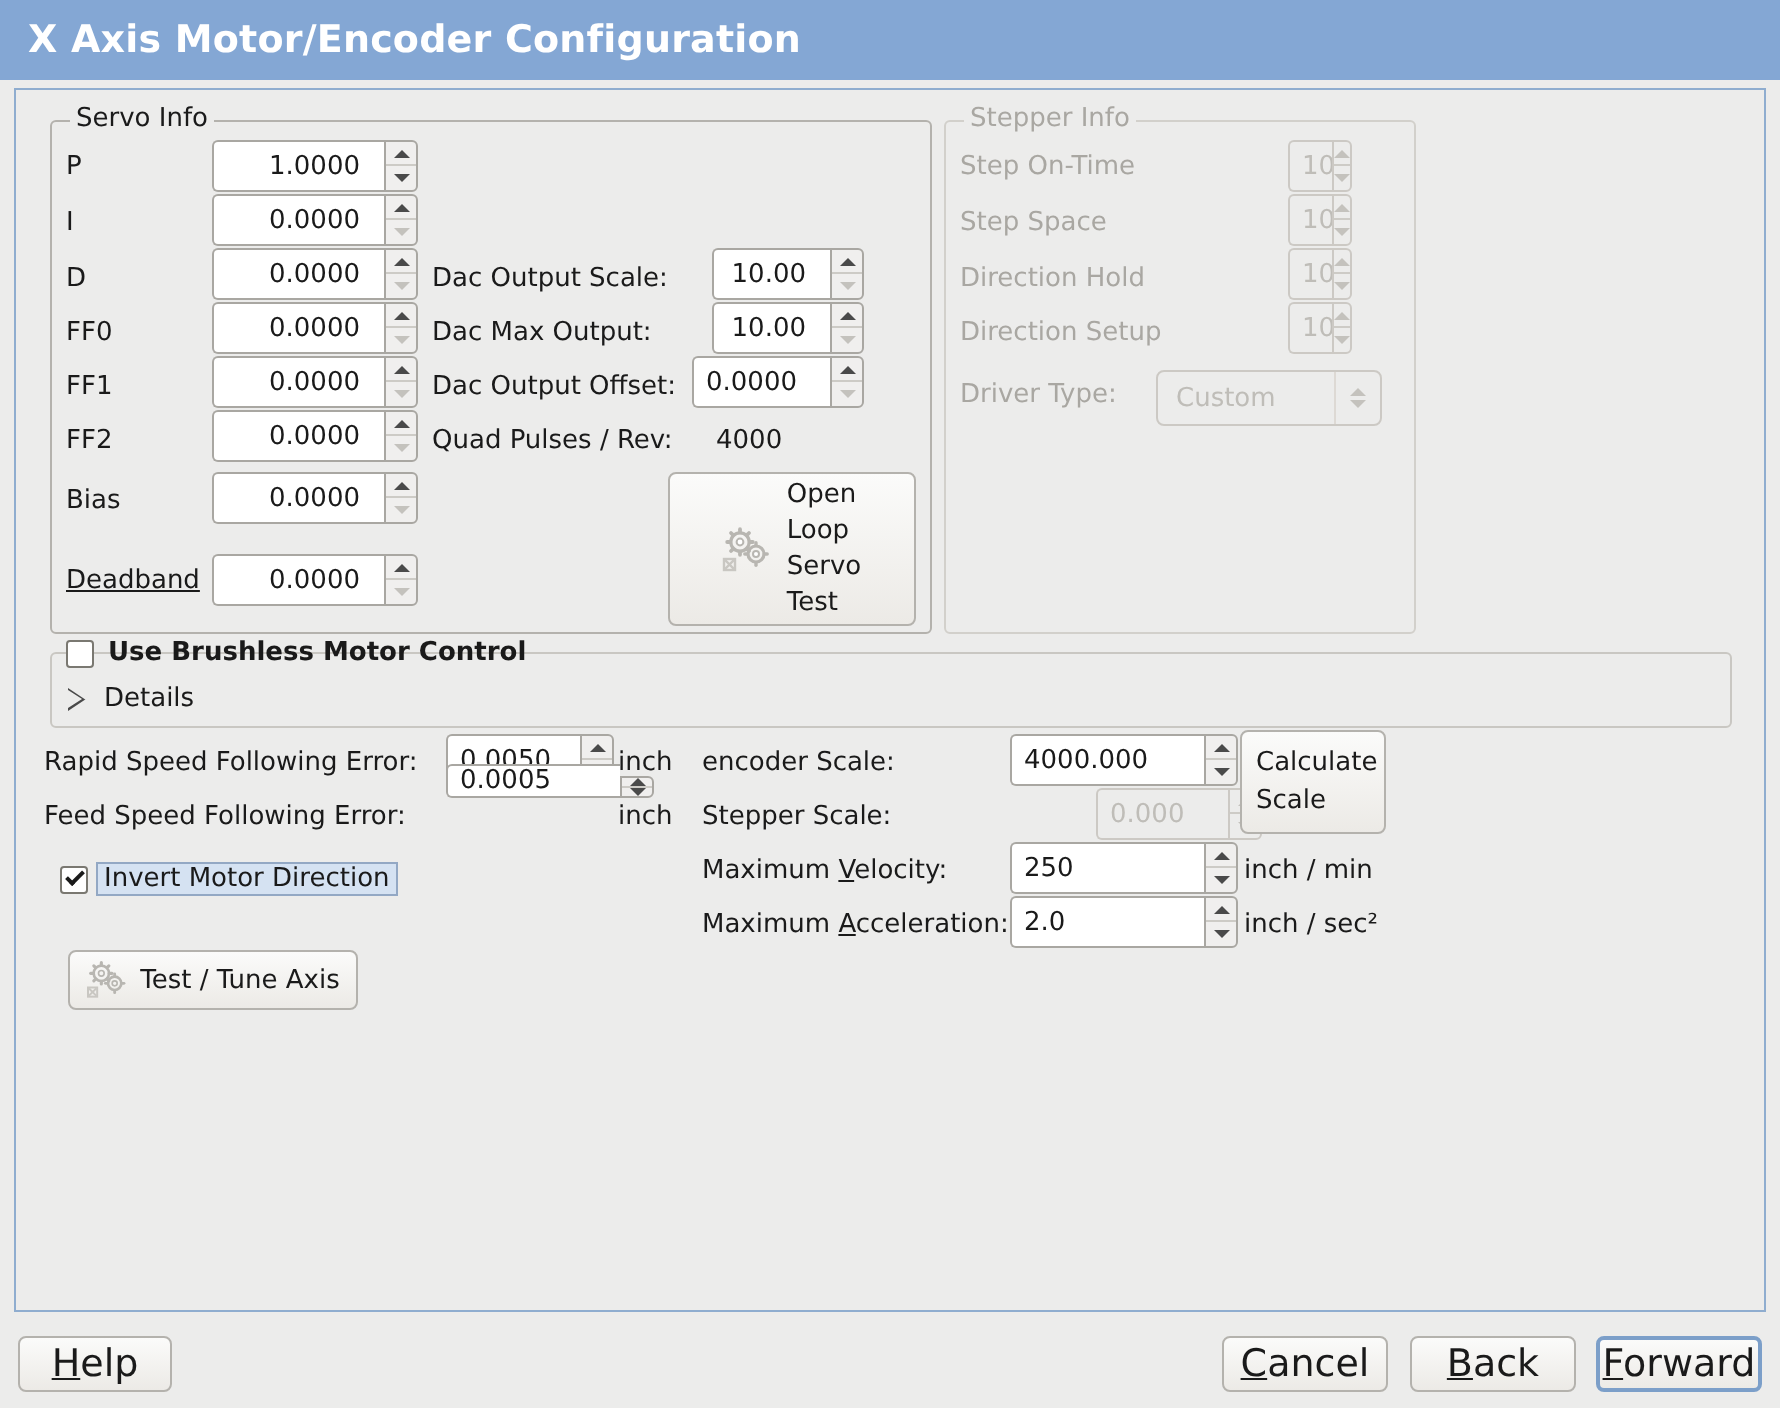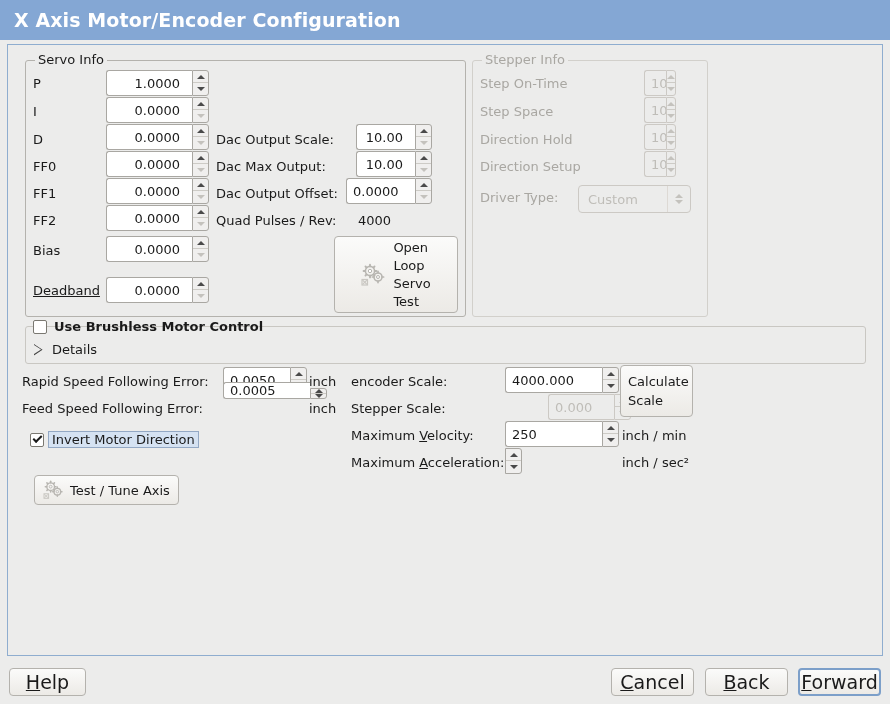--- a/index.html
+++ b/index.html
@@ -578,20 +578,21 @@
         </div>
       <div class="dn">
           <span class="arrow-dn"></span>
         </div>
     </div>
   </div>
   <span class="lbl" style="left:614px; top:383px;">inch / min</span>
 
   <span class="lbl" style="left:343px; top:410px;"><span>Maximum </span><u>A</u><span>cceleration:</span></span>
   <div class="spin left" style="left:497px; top:403px; width:114px;">
+    <div class="field">2.0</div>
     <div class="btns">
       <div class="up">
           <span class="arrow-up"></span>
         </div>
       <div class="dn">
           <span class="arrow-dn"></span>
         </div>
     </div>
   </div>
   <span class="lbl" style="left:614px; top:410px;">inch / sec²</span>

